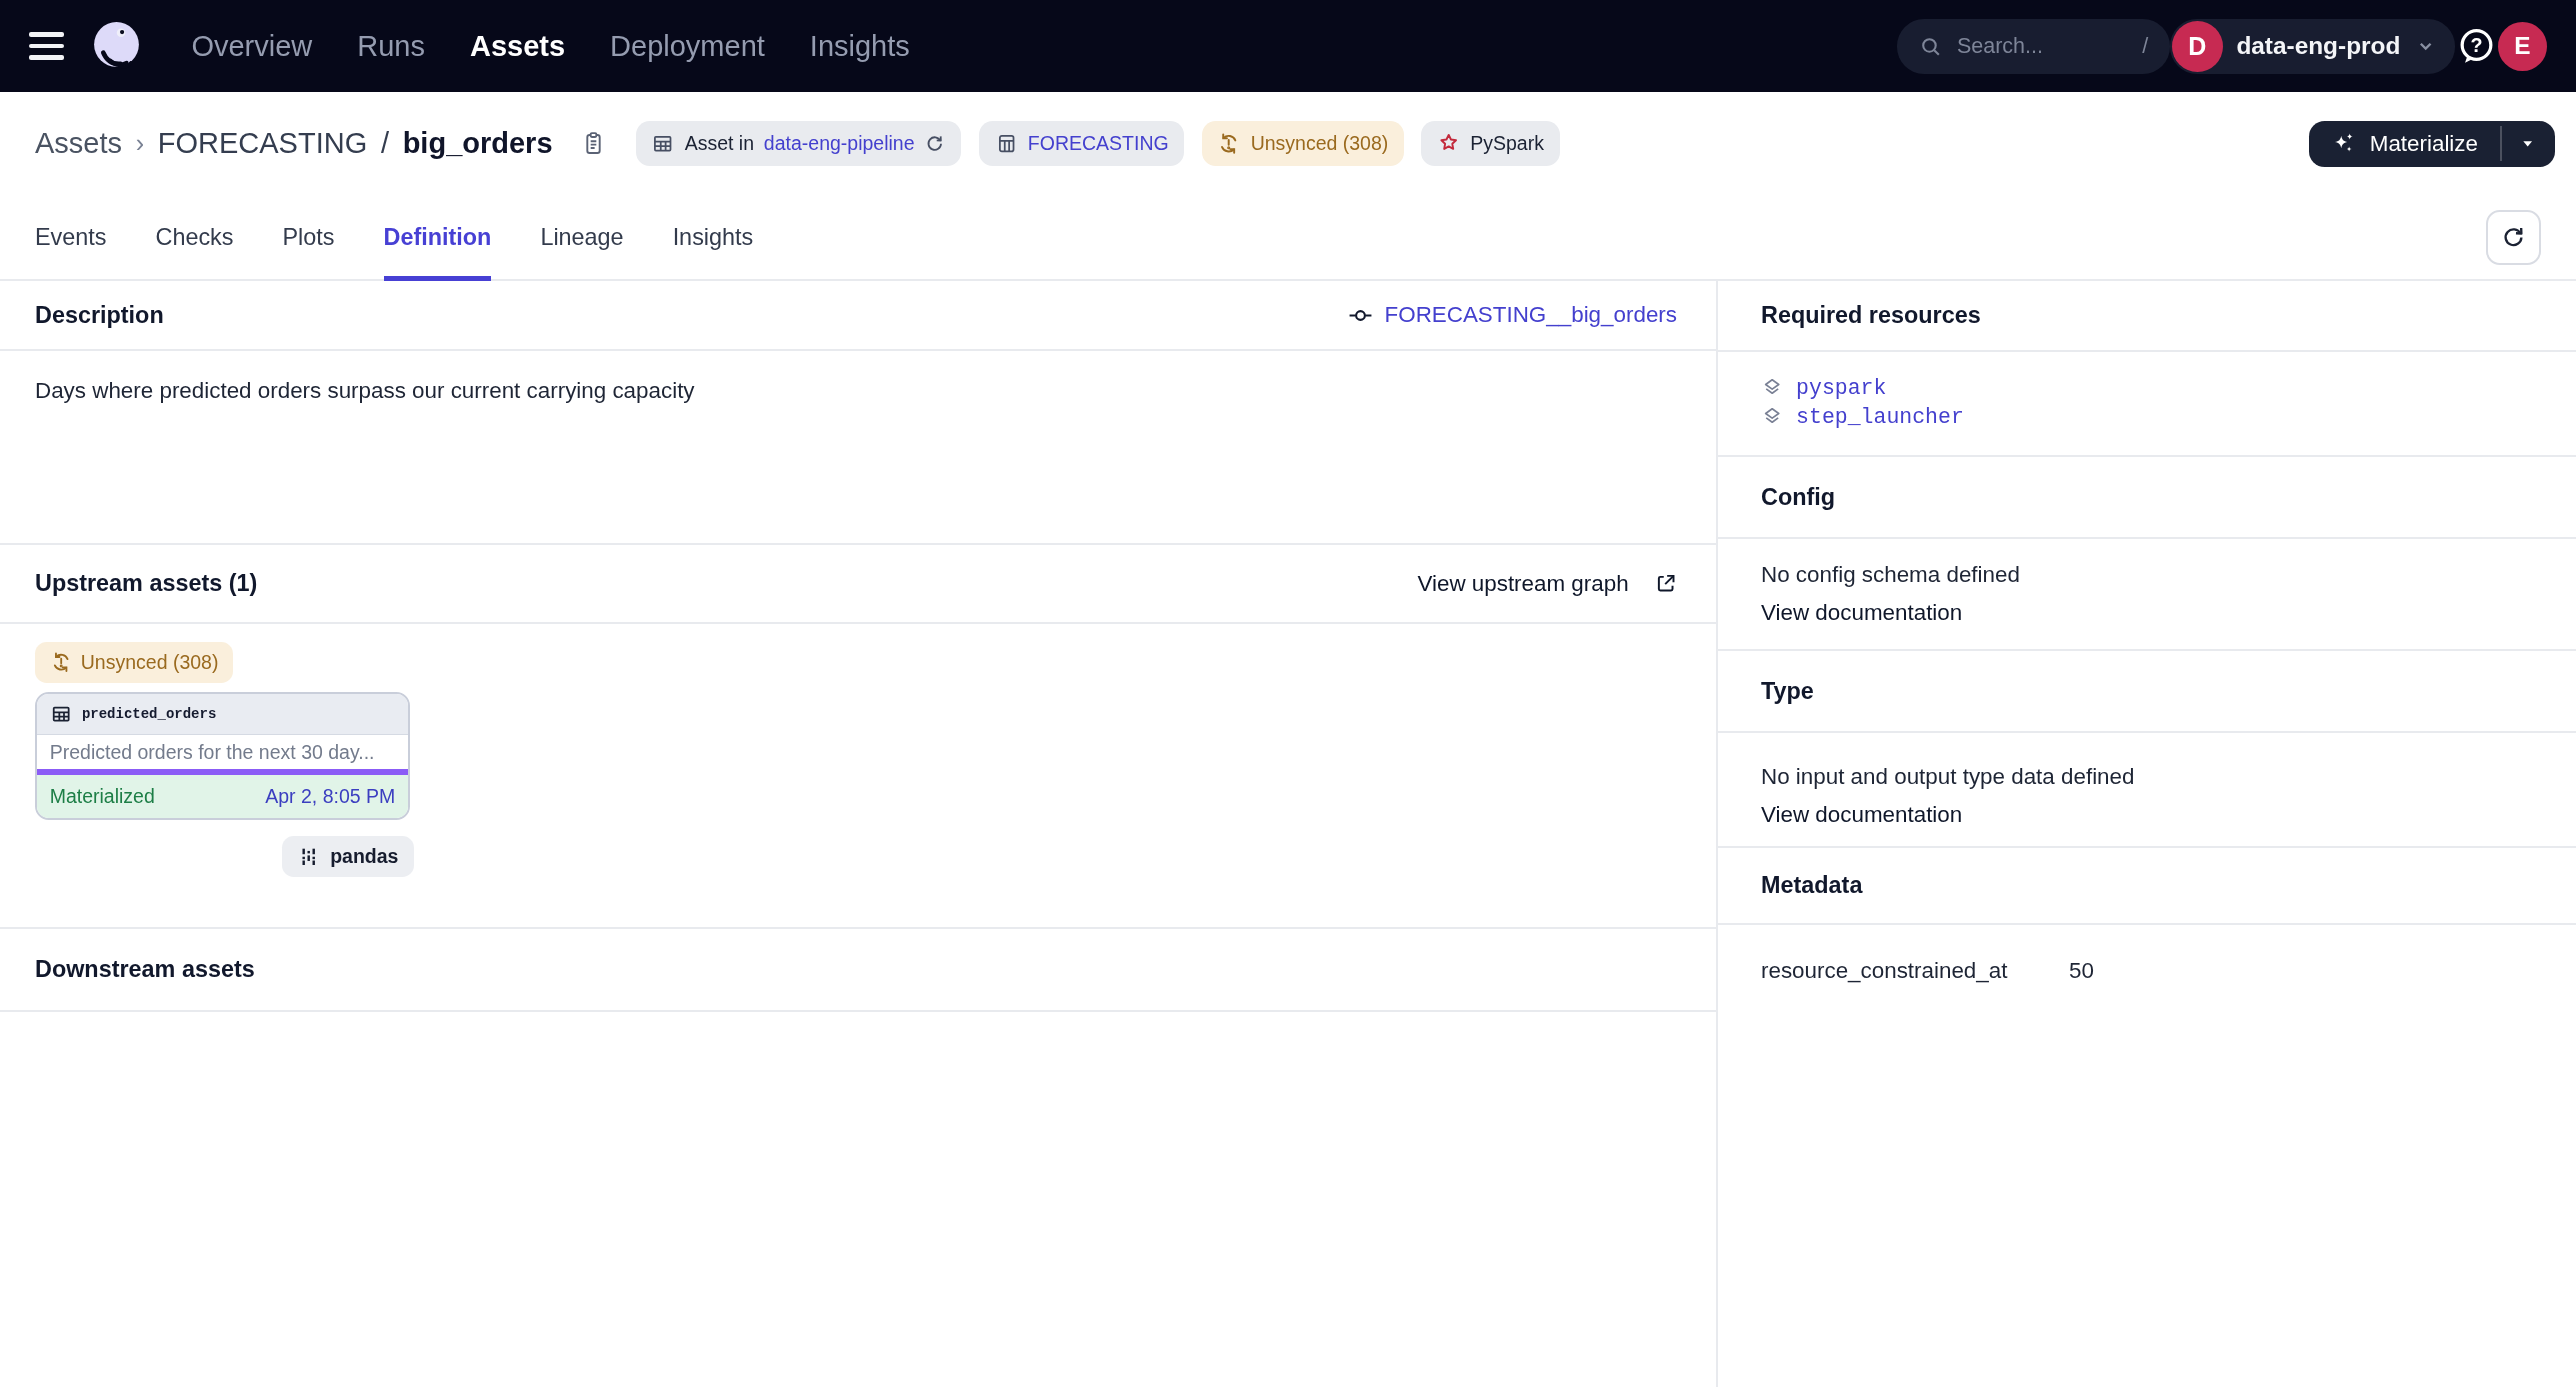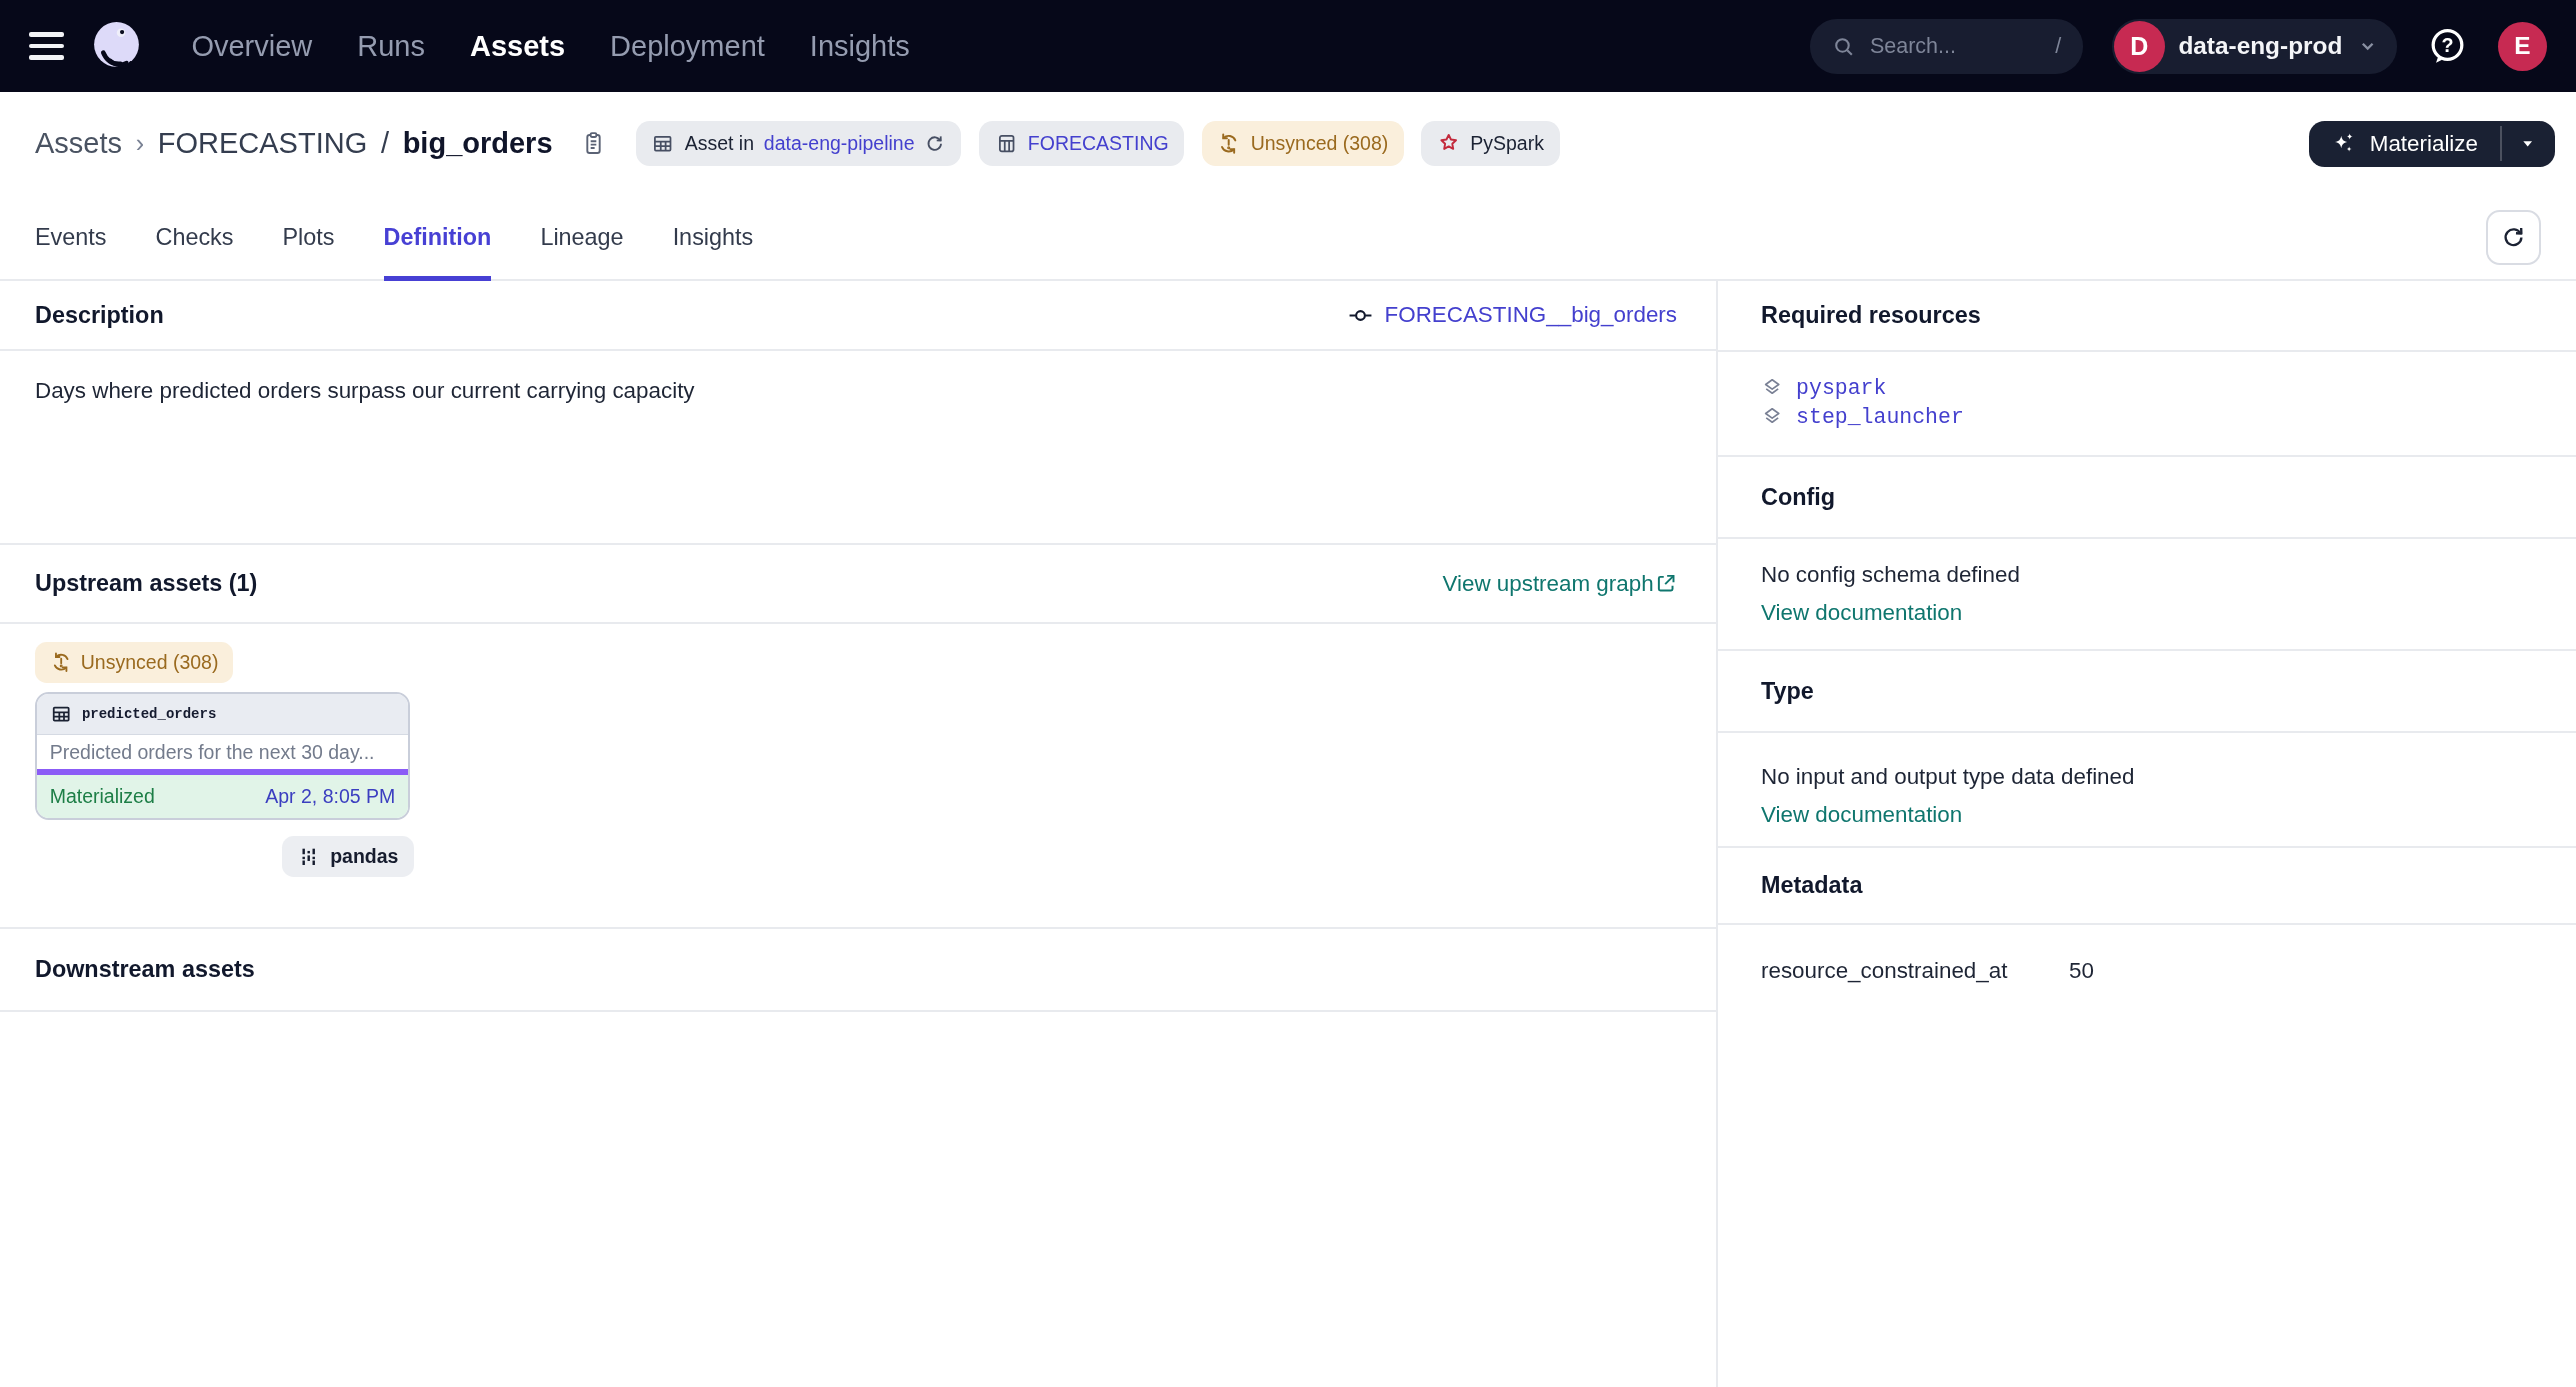--- a/index.html
+++ b/index.html
@@ -15,21 +15,21 @@
   .topnav {
     height:92px; background:#060819; display:flex; align-items:center;
     padding:0 29px;
   }
   .hamburger { width:37px; height:33px; display:flex; flex-direction:column; justify-content:center; gap:6.8px; cursor:pointer; margin-right:23.4px;}
   .hamburger span { display:block; height:4.9px; width:35px; background:#F2F3F7; border-radius:2px; }
   .logo { width:57px; height:57px; margin-right:45px; cursor:pointer; }
   .navitems { display:flex; align-items:center; gap:45px; }
   .navitem { font-size:29px; color:#959CB0; cursor:pointer; }
   .navitem.active { color:#ffffff; font-weight:700; }
-  .nav-right { margin-left:auto; display:flex; align-items:center; gap:29px; }
+  .nav-right { margin-left:auto; display:flex; align-items:center; }
   .search-pill {
     width:273px; height:55px; border-radius:27px; background:#181D30;
     display:flex; align-items:center; padding:0 21.5px; gap:13.7px; color:#7E8598; cursor:text;
   }
   .search-pill .ph { font-size:21.5px; flex:1; }
   .search-pill .slash { font-size:21.5px; }
   .env-pill {
     height:55px; border-radius:27px; background:#181D30; display:flex; align-items:center;
     padding:0 17.6px 0 2px; gap:13.7px; cursor:pointer;
   }
@@ -80,21 +80,21 @@
   .main { width:1718px; border-right:2px solid #E8EAEE; }
   .aside { flex:1; }
 
   .sec-head { display:flex; align-items:center; justify-content:space-between;
     padding:0 39px 0 35px; border-bottom:2px solid #E8EAEE; }
   .sec-title { font-size:23.4px; font-weight:700; color:#11182C; }
   .h72 { height:70px; } .h81 { height:79px; } .h85 { height:83px; }
   .oplink { display:flex; align-items:flex-end; gap:11.7px; cursor:pointer; }
   .oplink .opname { font-size:22.4px; color:#4440CE; }
   .oplink .opicon { color:#11182C; }
-  .link-blue { color:#0f766e; font-size:22.4px; cursor:pointer; display:inline-flex; align-items:center; gap:0; }
+  .link-blue { color:#0f172a; font-size:22.4px; cursor:pointer; display:inline-flex; align-items:center; gap:25px; }
 
   .desc-body { height:194px; padding:27px 35px; border-bottom:2px solid #E8EAEE; font-size:22.4px; color:#1E2535; }
   .up-body { height:305px; padding:17.6px 35px; border-bottom:2px solid #E8EAEE; }
 
   .badge-unsynced { display:inline-flex; align-items:center; gap:8.8px; height:41px; padding:0 14.6px;
     border-radius:11.7px; background:#FAEFDC; color:#9A6A1F; font-size:19.5px; cursor:pointer; }
 
   .asset-card { width:375px; margin-top:9.8px; border:2px solid #C9CEDA; border-radius:13.7px;
     overflow:hidden; background:#fff; cursor:pointer; }
   .card-head { height:41px; background:#E9ECF2; display:flex; align-items:center; gap:9.8px; padding:0 12.7px;

